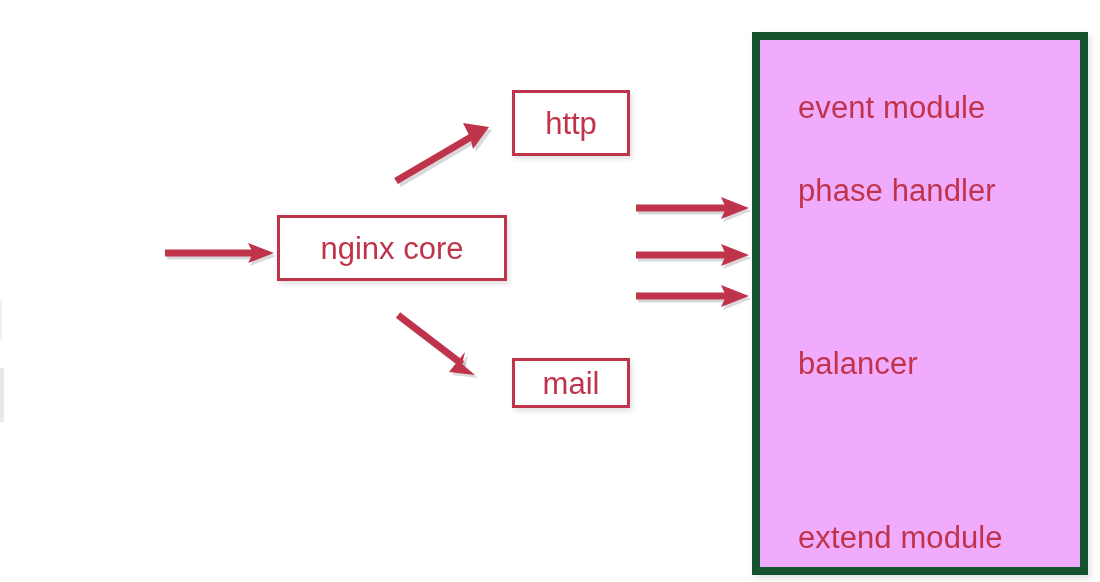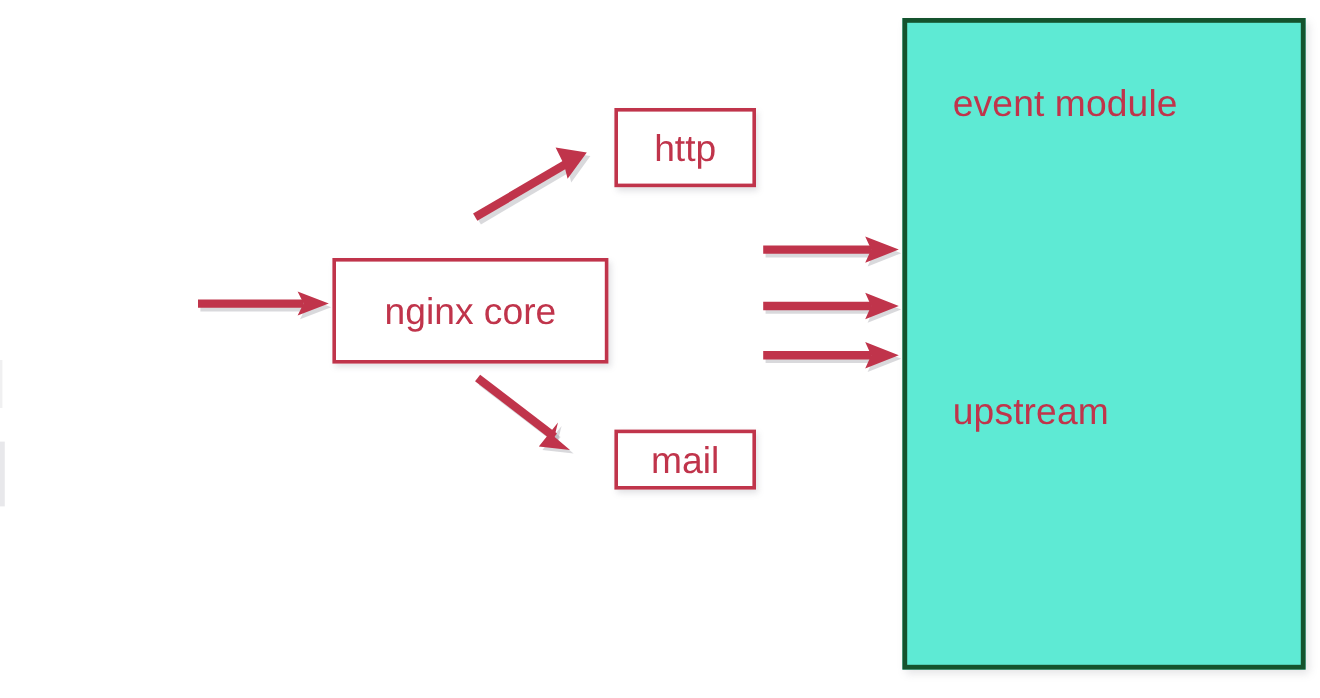--- a/index.html
+++ b/index.html
@@ -44,23 +44,24 @@
     border: 3px solid #c0344b;
     background: #ffffff;
     display: flex;
     align-items: center;
     justify-content: center;
     box-shadow: 2px 3px 5px rgba(120,120,130,0.22);
   }
   .panel {
     position: absolute;
     box-sizing: border-box;
-    border: 4px solid #14532d;
-    background: #5eead4;
+    border: 8px solid #14532d;
+    background: #f0abfc;
     box-shadow: 3px 4px 7px rgba(120,120,130,0.20);
+    margin-top: 17px;
   }
   
   .arrow {
     position: absolute;
     overflow: visible;
   }
   .arrow svg { display: block; overflow: visible; }
   .arrow .shaft {
     stroke: #c0344b;
     stroke-width: 7;
@@ -111,21 +112,21 @@
         <line class="shaft-shadow" x1="7" y1="24" x2="95" y2="24"></line>
         <polygon class="head-shadow" points="90,14 116,24 90,34 95,24"></polygon>
       </g>
       <g>
         <line class="shaft" x1="5" y1="21" x2="93" y2="21"></line>
         <polygon class="head" points="88,11 114,21 88,31 93,21"></polygon>
       </g>
     </svg>
   </div>
 
-  <div class="box" style="left:277px; top:215px; width:230px; height:88px;">
+  <div class="box" style="left:277px; top:215px; width:230px; height:66px;">
     <span class="label box-label" style="position:static;">nginx core</span>
   </div>
 
   <div class="arrow" style="left:388px; top:112px; width:115px; height:80px;">
     <svg width="115" height="80" viewBox="0 0 115 80">
       <g>
         <line class="shaft-shadow" x1="11" y1="72" x2="86" y2="28"></line>
         <polygon class="head-shadow" points="78,14 104,18 88,40 85,28"></polygon>
       </g>
       <g>
@@ -192,20 +193,22 @@
         <line class="shaft" x1="6" y1="18" x2="96" y2="18"></line>
         <polygon class="head" points="91,7 119,18 91,29 96,18"></polygon>
       </g>
     </svg>
   </div>
 
   <div class="panel" style="left:752px; top:15px; width:336px; height:543px;">
 
     <div class="label panel-item" style="left:38px; top:52px;">event module</div>
 
-
-
-    <div class="label panel-item" style="left:38px; top:308px;">upstream</div>
-
-
+    <div class="label panel-item" style="left:38px; top:135px;">phase handler</div>
+
+
+    <div class="label panel-item" style="left:38px; top:308px;">balancer</div>
+
+
+    <div class="label panel-item" style="left:38px; top:482px;">extend module</div>
   </div>
 
 </div>
 
 </body></html>

